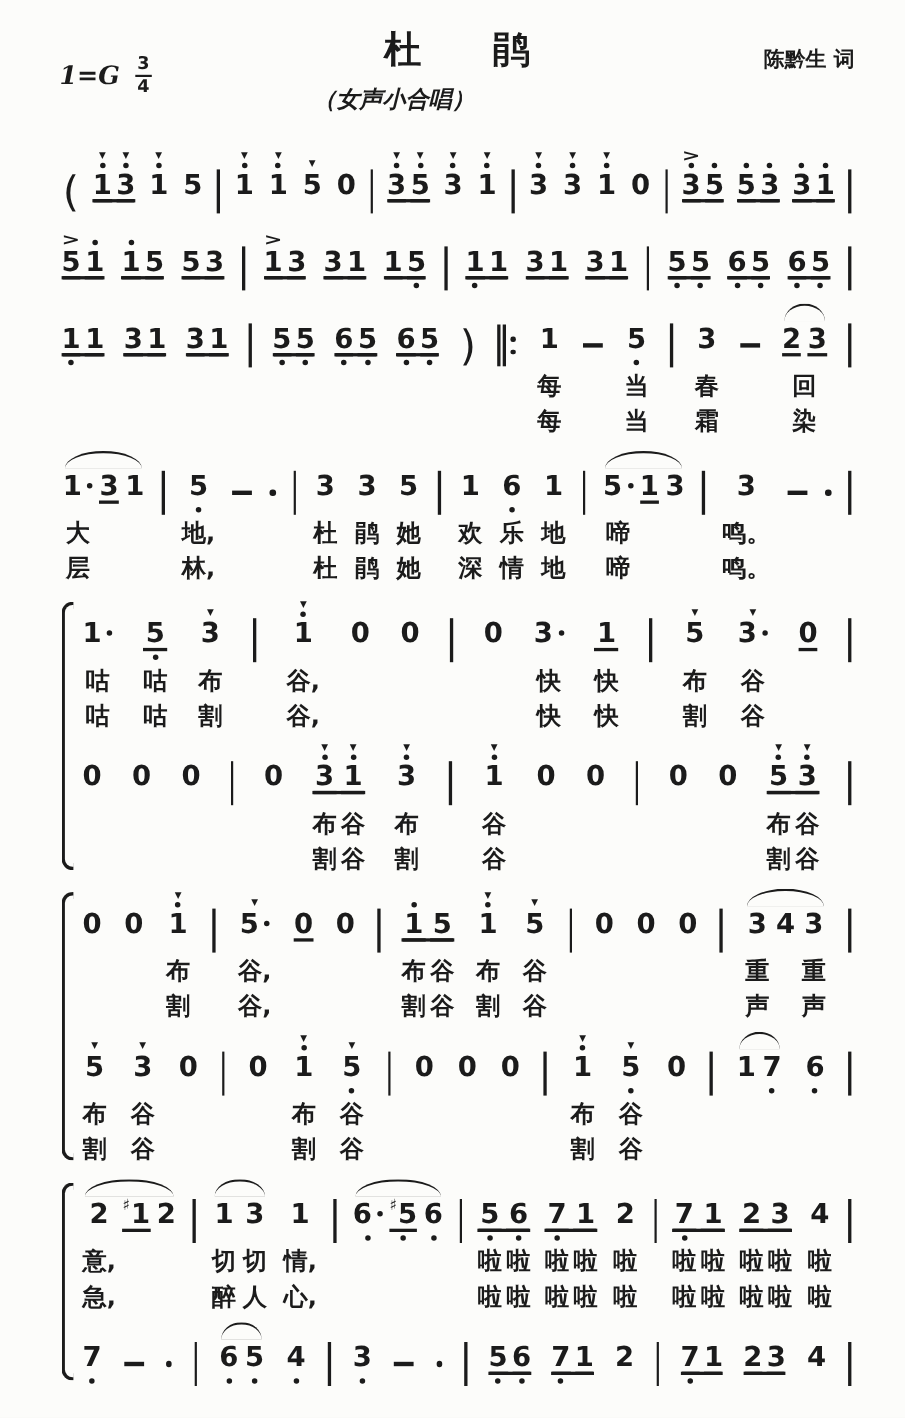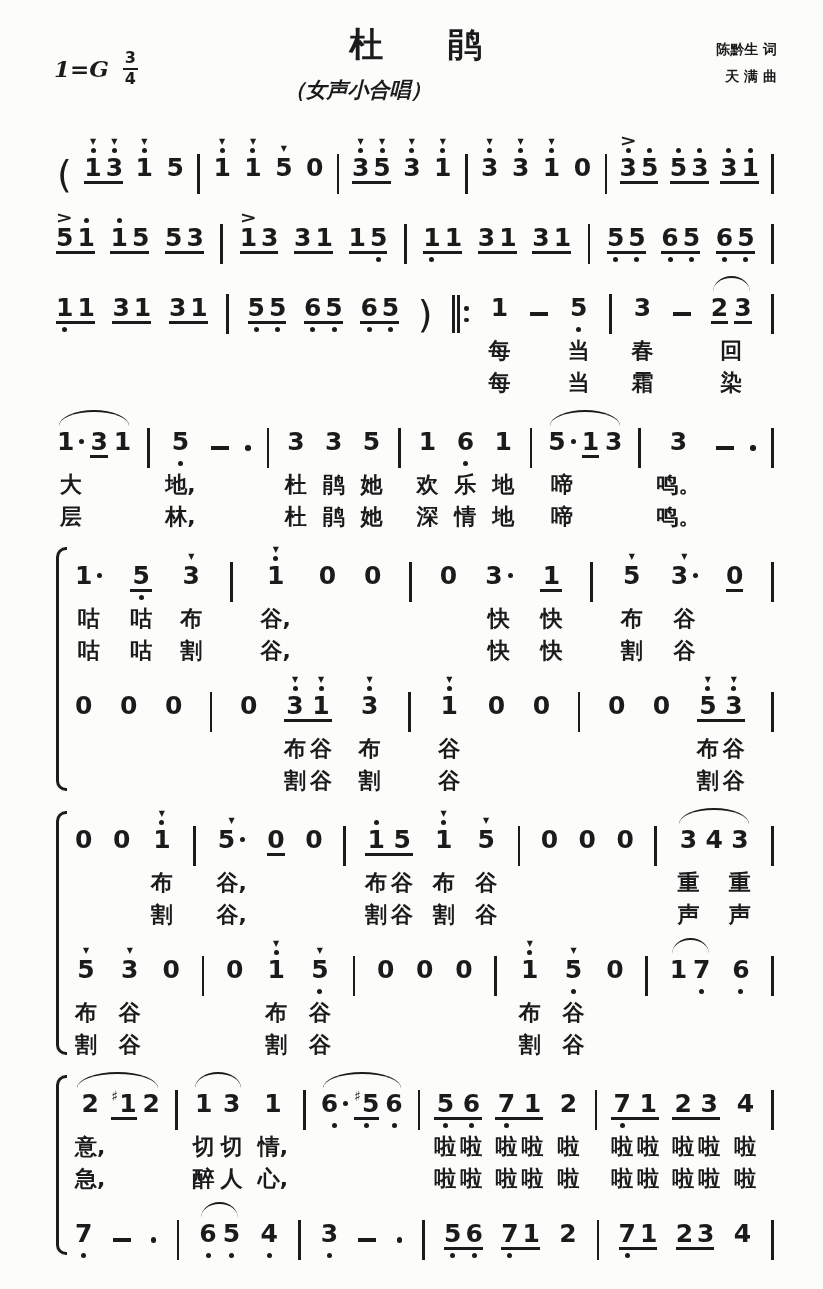--- a/index.html
+++ b/index.html
@@ -15,21 +15,21 @@
   .keysig{font-family:"DejaVu Serif",serif;font-style:italic;font-weight:bold;
     font-size:23px;display:flex;align-items:center;}
   .frac{display:inline-flex;flex-direction:column;align-items:center;margin-left:14px;
     font-family:"DejaVu Sans",sans-serif;font-style:normal;font-size:16px;font-weight:bold;line-height:1.05;}
   .fracline{width:15px;height:2px;background:#1b1b1b;margin:1px 0;}
   .tempo{font-size:19px;font-weight:bold;margin-top:16px;white-space:nowrap;}
   .h-center{text-align:left;}
   .title{font-size:34px;font-weight:bold;letter-spacing:1.9em;margin-left:1.9em;white-space:nowrap;}
   .subtitle{font-size:21px;font-weight:bold;margin-top:8px;white-space:nowrap;font-style:italic;}
   .h-right{text-align:right;padding-top:14px;}
-  .credit{font-size:14px;font-weight:bold;line-height:1.9;white-space:nowrap;}
+  .credit{font-size:19px;font-weight:bold;line-height:1.9;white-space:nowrap;}
   
   .system{margin-bottom:10px;position:relative;}
   .system.br{padding-left:18px;}
   .bracket{position:absolute;left:2px;top:4px;bottom:6px;width:8px;
     border-left:3px solid #1b1b1b;border-top:3px solid #1b1b1b;border-bottom:3px solid #1b1b1b;
     border-radius:10px 0 0 10px;}
   .sline{display:flex;justify-content:space-between;align-items:flex-start;flex-wrap:nowrap;}
   .sline + .sline{margin-top:6px;}
   .tok{display:inline-flex;flex-direction:column;align-items:center;padding:0 3px;flex-shrink:0;}
   .above{height:18px;display:flex;flex-direction:column;justify-content:flex-end;align-items:center;line-height:1;}
@@ -79,21 +79,20 @@
           <span>4</span>
         </span>
       </div>
     </div>
     <div class="h-center">
       <div class="title">杜鹃</div>
       <div class="subtitle">（女声小合唱）</div>
     </div>
     <div class="h-right">
       <div class="credit">陈黔生 词</div>
-      <div class="credit">天 满 曲</div>
     </div>
   </div>
   <div id="score">
       <div class="system">
         <div class="sline">
           <div class="tok sym">
             <div class="above"></div>
             <div class="bwrap">
               <div class="paren">(</div>
             </div>

